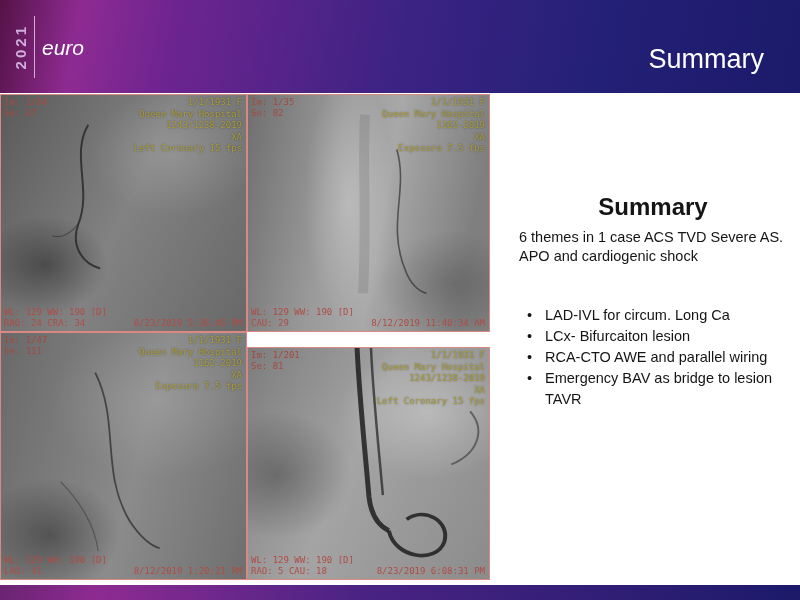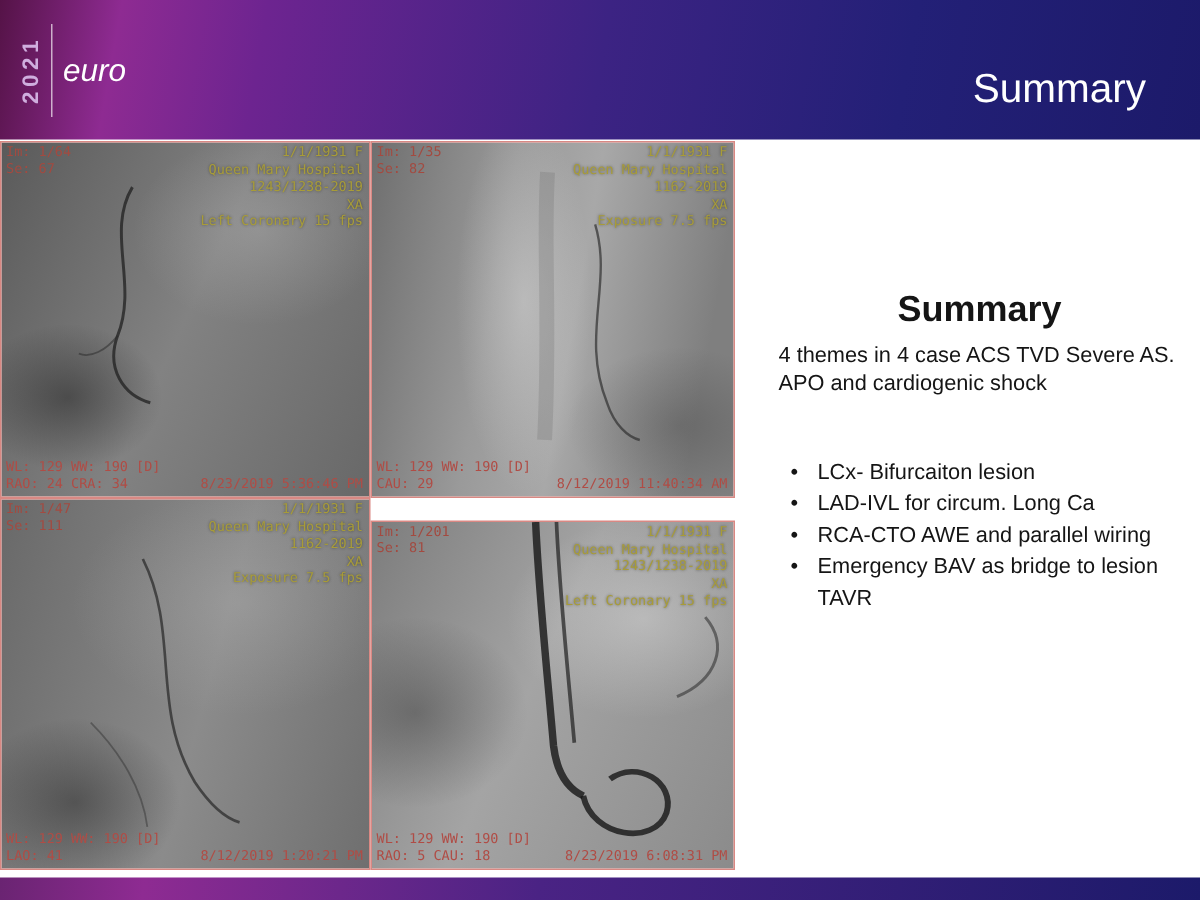--- a/index.html
+++ b/index.html
@@ -178,25 +178,25 @@
         <div>WL: 129 WW: 190 [D]</div>
         <div>RAO: 5 CAU: 18</div>
       </div>
       <div class="ov ptime">8/23/2019 6:08:31 PM</div>
     </div>
 
   </div>
 
   <div class="content">
     <h2>Summary</h2>
-    <p class="intro">4 themes in 4 case  ACS TVD Severe AS.
+    <p class="intro">6 themes in 1 case  ACS TVD Severe AS.
 APO and cardiogenic shock</p>
     <ul class="bullets">
+      <li>LAD-IVL for circum. Long Ca</li>
       <li>LCx- Bifurcaiton lesion</li>
-      <li>LAD-IVL for circum. Long Ca</li>
       <li>RCA-CTO AWE and parallel wiring</li>
       <li>Emergency BAV as bridge to lesion TAVR</li>
     </ul>
   </div>
 
   <div class="footer"></div>
 
 </div>
 
 </body></html>

